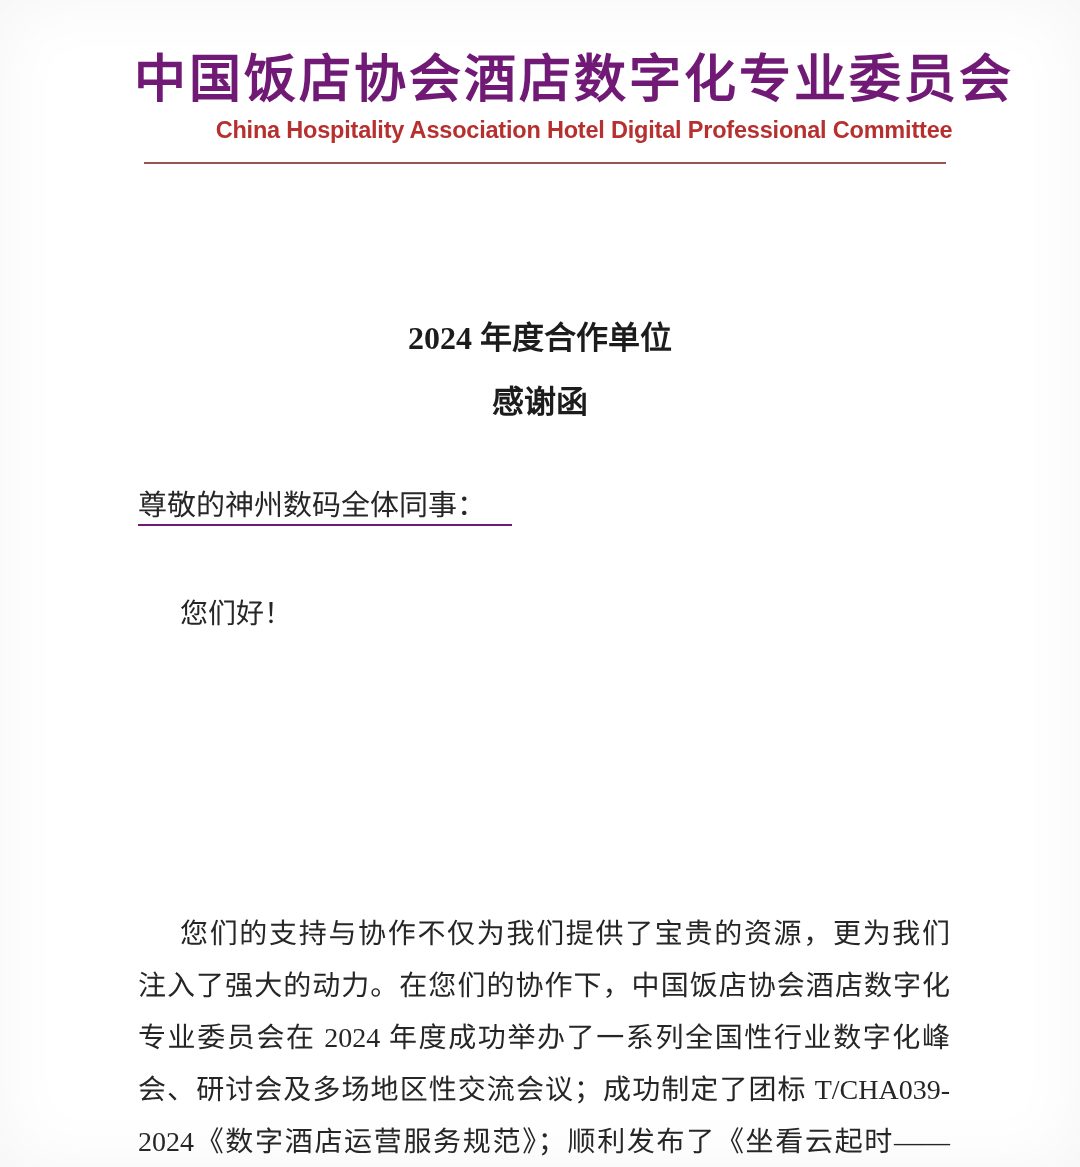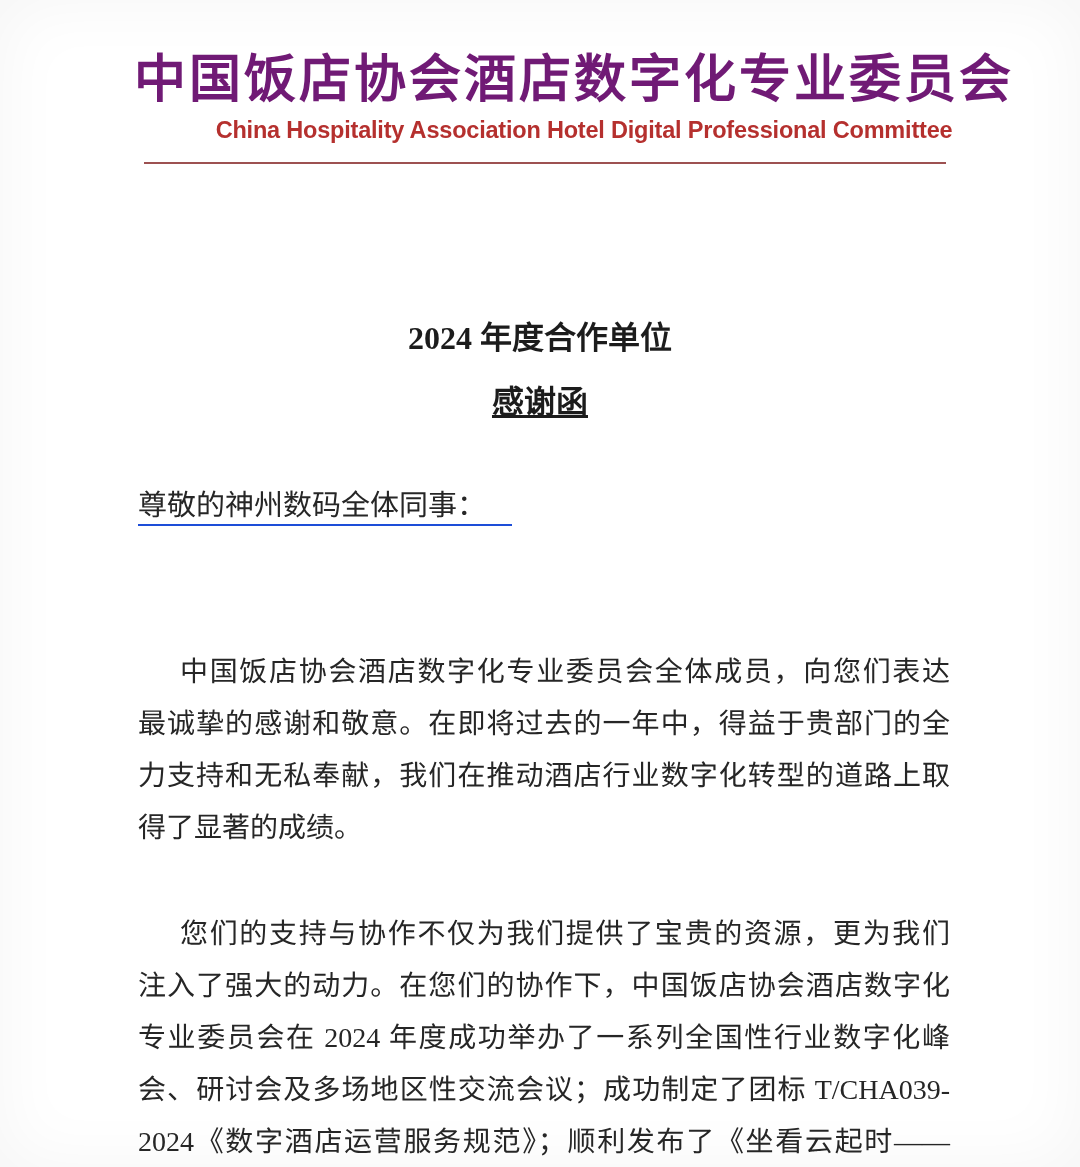--- a/index.html
+++ b/index.html
@@ -64,33 +64,33 @@
     left: 0;
     width: 100%;
     text-align: center;
     font-weight: 700;
     font-size: 32px;
     line-height: 48px;
     color: #1c1c1c;
     white-space: nowrap;
   }
   .letter-title.line1 { top: 314px; }
-  .letter-title.line2 { top: 378px; text-decoration: underline; }
+  .letter-title.line2 { top: 378px; }
 
   
   .salutation {
     position: absolute;
     top: 486px;
     left: 138px;
     font-size: 29px;
     line-height: 38px;
     color: #262626;
   }
   .salutation .underlined {
-    border-bottom: 2px solid #1d4ed8;
+    border-bottom: 2px solid #701a75;
     padding-bottom: 3px;
     padding-right: 26px;
   }
 
   .greeting {
     position: absolute;
     top: 590px;
     left: 180px;
     font-size: 28px;
     line-height: 48px;
@@ -130,27 +130,22 @@
   <div class="header-divider"></div>
 
   <div class="letter-title line1">2024 年度合作单位</div>
 
   <div class="letter-title line2">感谢函</div>
 
   <div class="salutation">
     <span class="underlined">尊敬的神州数码全体同事：</span>
   </div>
 
+  <div class="greeting">您们好！</div>
 
-  <div class="paragraph p1">
-    <div class="text-line indent">中国饭店协会酒店数字化专业委员会全体成员，向您们表达</div>
-    <div class="text-line">最诚挚的感谢和敬意。在即将过去的一年中，得益于贵部门的全</div>
-    <div class="text-line">力支持和无私奉献，我们在推动酒店行业数字化转型的道路上取</div>
-    <div class="text-line last">得了显著的成绩。</div>
-  </div>
 
   <div class="paragraph p2">
     <div class="text-line indent">您们的支持与协作不仅为我们提供了宝贵的资源，更为我们</div>
     <div class="text-line">注入了强大的动力。在您们的协作下，中国饭店协会酒店数字化</div>
     <div class="text-line">专业委员会在 2024 年度成功举办了一系列全国性行业数字化峰</div>
     <div class="text-line">会、研讨会及多场地区性交流会议；成功制定了团标 T/CHA039-</div>
     <div class="text-line">2024《数字酒店运营服务规范》；顺利发布了《坐看云起时——</div>
   </div>
 
 </div>

